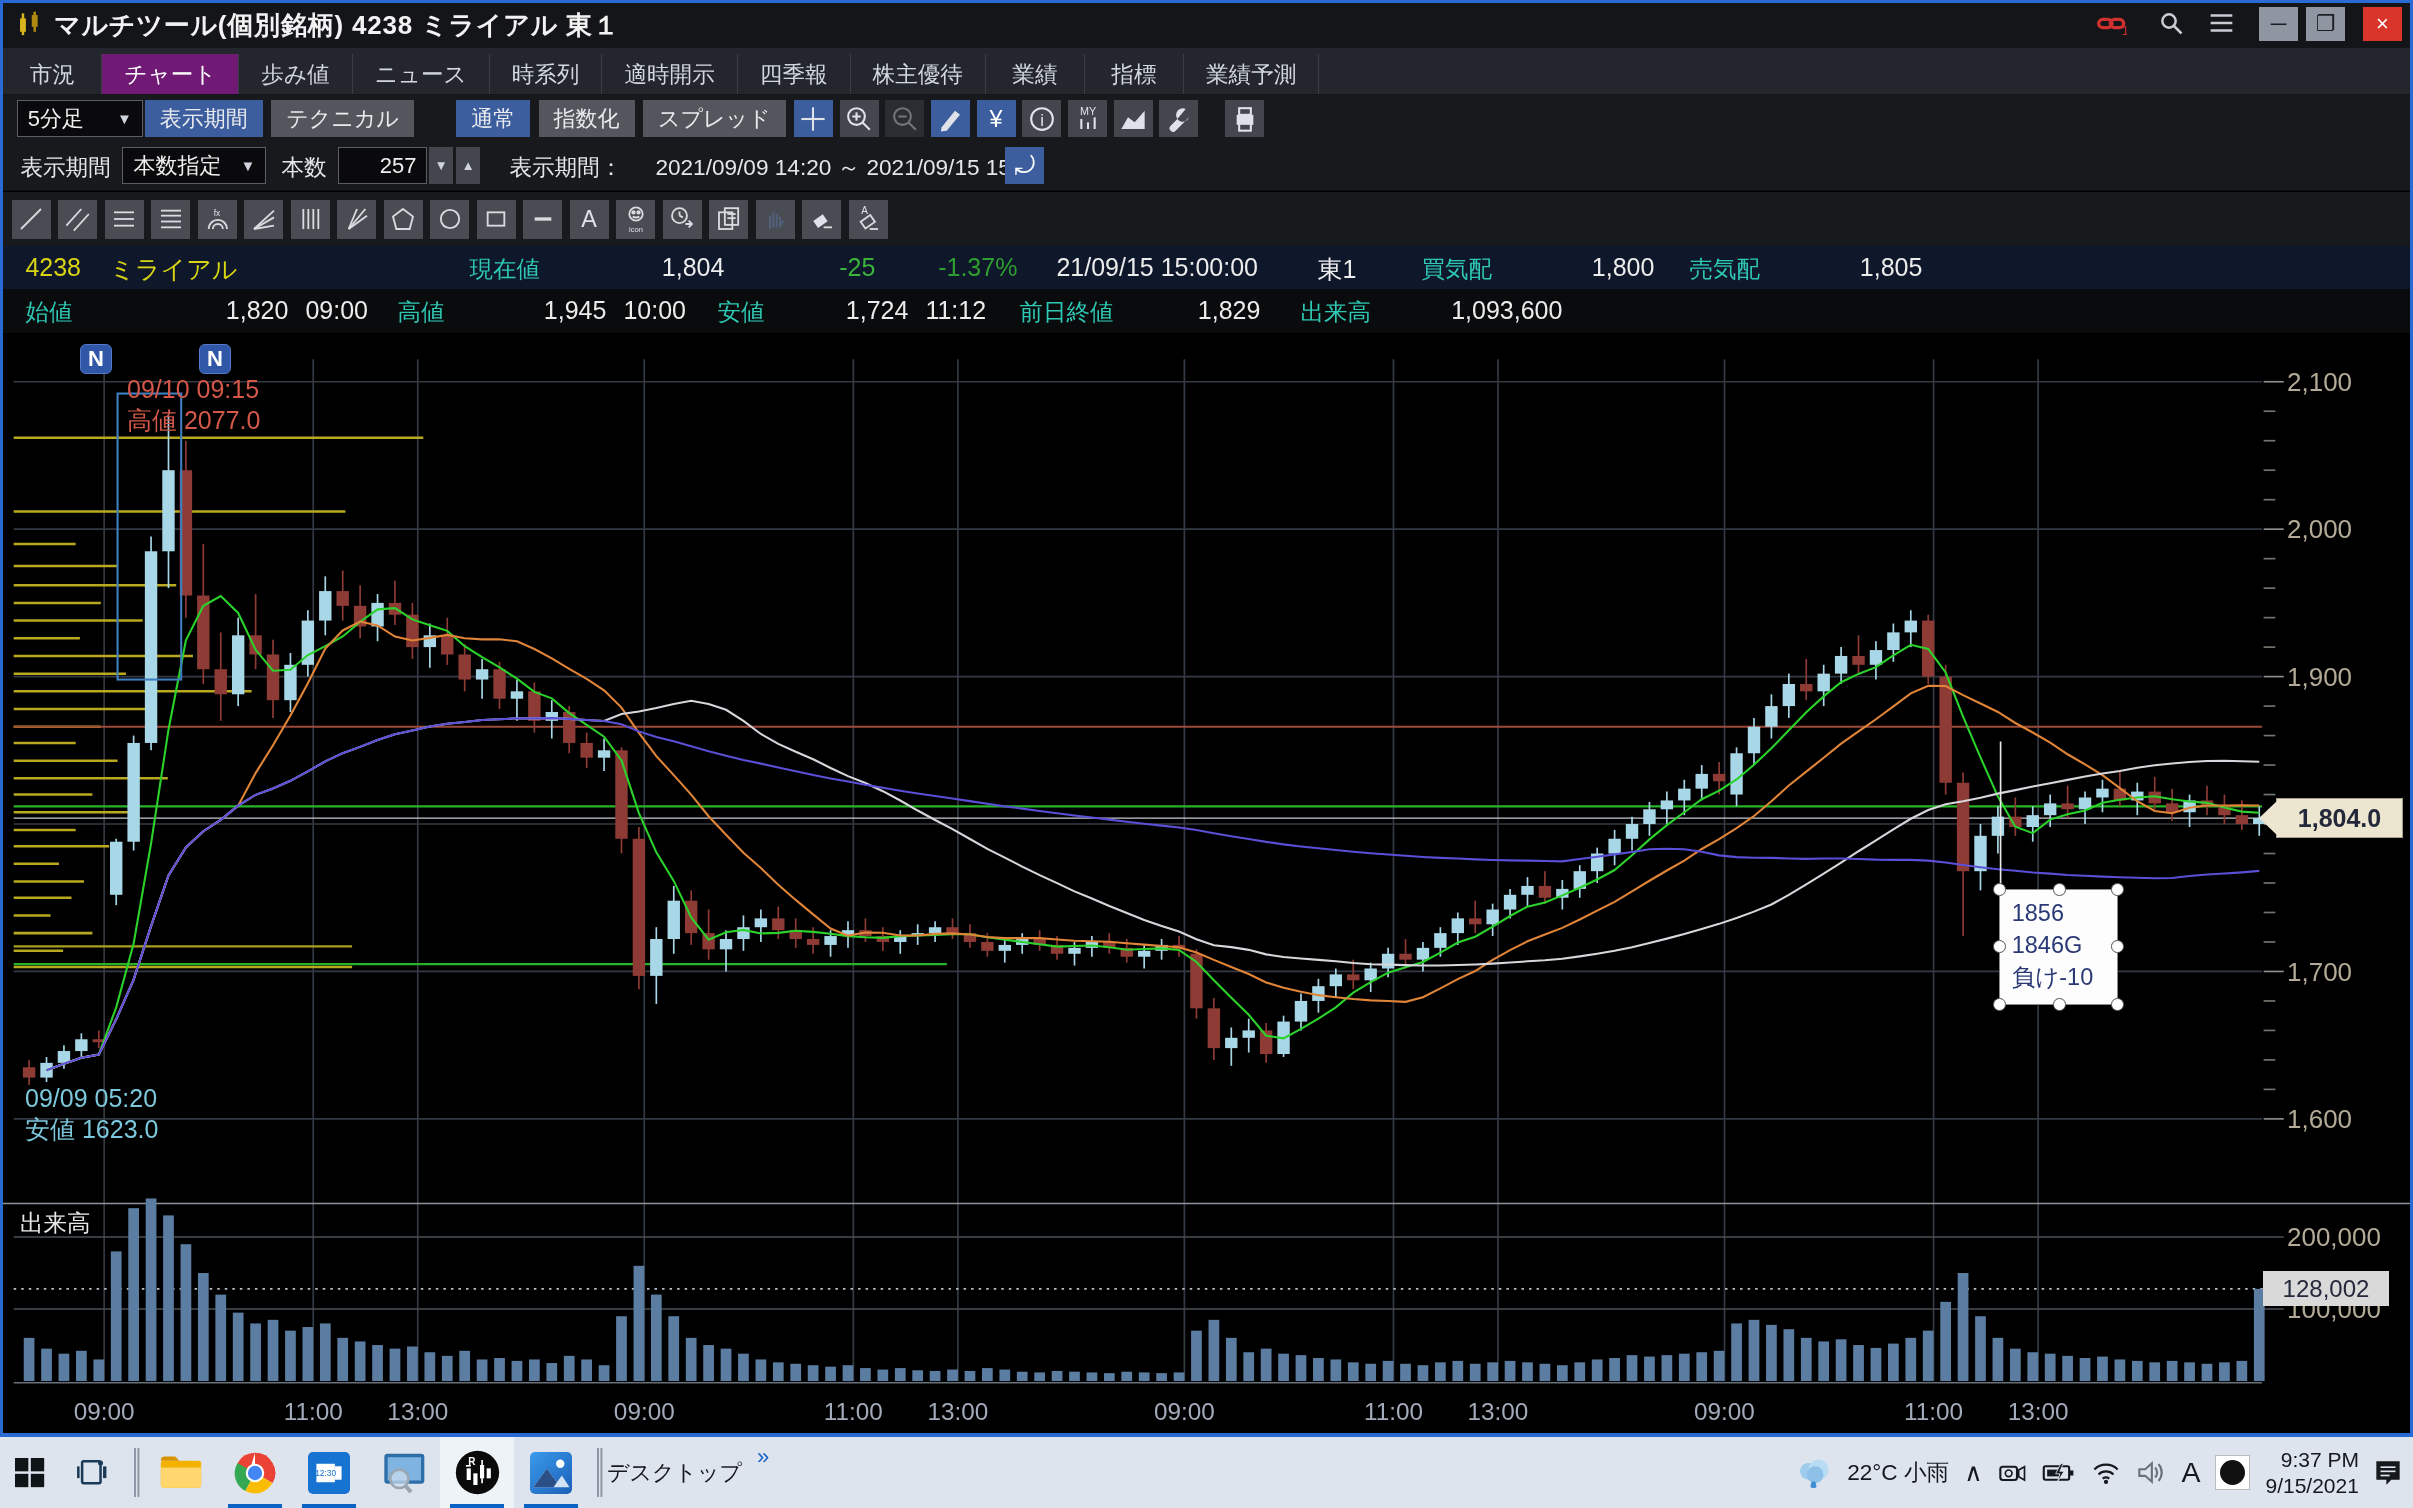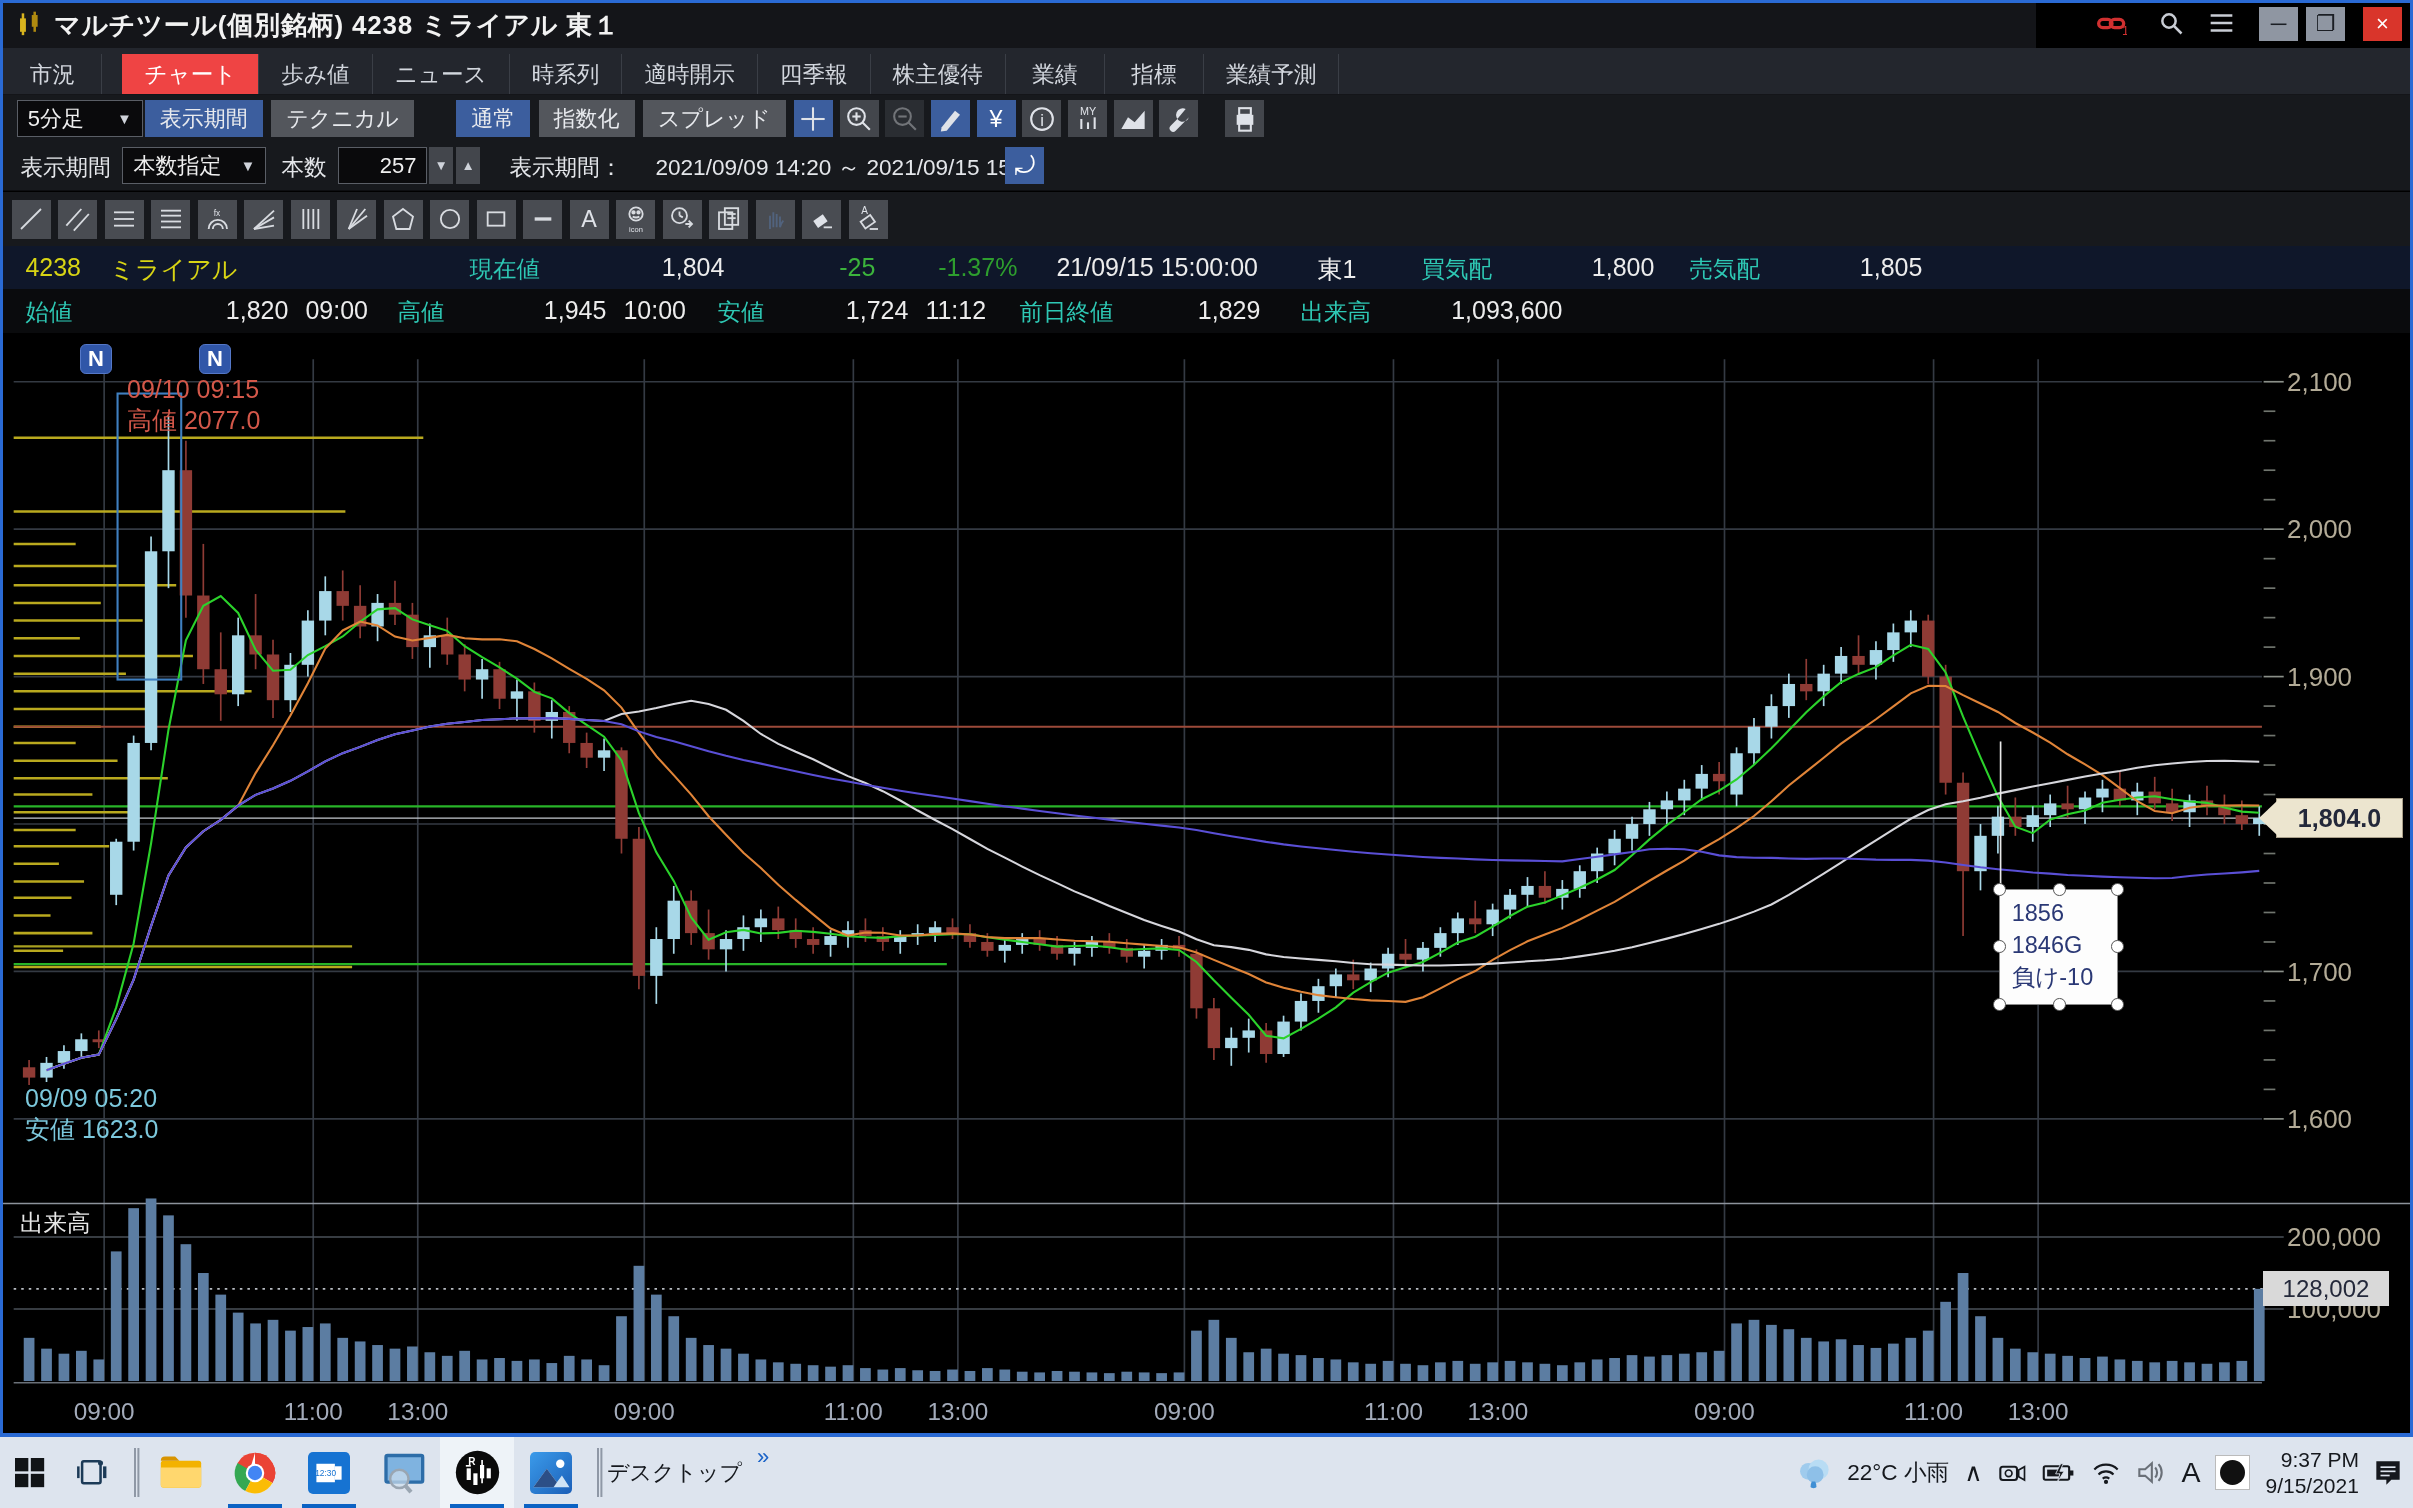--- a/index.html
+++ b/index.html
@@ -1,31 +1,31 @@
 <!DOCTYPE html>
 <html style="font-size:13.4px"><head>
 <meta charset="utf-8">
 <style>
   * { margin:0; padding:0; box-sizing:border-box; }
   html,body { width:2413px; height:1508px; background:#000; overflow:hidden;
     font-family:"Liberation Sans", sans-serif; }
   .abs { position:absolute; }
   
-  #titlebar { position:absolute; left:0; top:0; width:2036px; height:48px; background:#141519; }
+  #titlebar { position:absolute; left:0; top:0; width:2413px; height:48px; background:#141519; }
   #title-text { position:absolute; left:54px; top:8.4px; color:#f2f2f2; font-size:26px; font-weight:bold; letter-spacing:0.8px; }
   #title-icon { position:absolute; left:15px; top:10px; width:28.5px; height:28.5px; }
   .tb-ico { position:absolute; top:8.4px; width:34px; height:30px; display:flex; align-items:center; justify-content:center; }
   .winbtn { position:absolute; top:6.7px; width:39px; height:34px; background:#8f96a2; display:flex; align-items:center; justify-content:center;
     color:#1b1e24; font-size:22px; }
   .winbtn.close { background:#d9352b; color:#fff; }
   
   #tabbar { position:absolute; left:3.4px; top:48px; width:2407px; height:47px; background:#23262d; border-bottom:1.7px solid #141519; display:flex; align-items:flex-end; }
   .tab { height:40px; min-width:99px; padding:0 22px; display:flex; align-items:center; justify-content:center;
     color:#d3d7de; font-size:22.6px; border-right:1.7px solid #3a3e46; cursor:default; }
-  .tab.active { background:#ef4444; color:#fff;margin-left:20px; }
+  .tab.active { background:#701a75; color:#fff; }
   
   #toolbar1 { position:absolute; left:3.4px; top:95px; width:2407px; height:47px; background:#17191d; display:flex; align-items:center; }
   #toolbar2 { position:absolute; left:3.4px; top:142px; width:2407px; height:49px; background:#17191d; border-bottom:1.7px solid #0c0d10; }
   #drawbar  { position:absolute; left:3.4px; top:192px; width:2407px; height:54px; background:#17191d; display:flex; align-items:center; }
   .btn { height:37px; padding:0 15px; margin-right:8.4px; display:flex; align-items:center; justify-content:center;
     font-size:22px; color:#e8eaee; background:#53565c; }
   .btn.blue { background:#3c5e9e; }
   .ibtn { width:39px; height:37px; margin-right:6.7px; display:flex; align-items:center; justify-content:center;
     background:#43464c; color:#dfe2e8; font-size:23.5px; }
   .ibtn.blue { background:#3c5e9e; }

